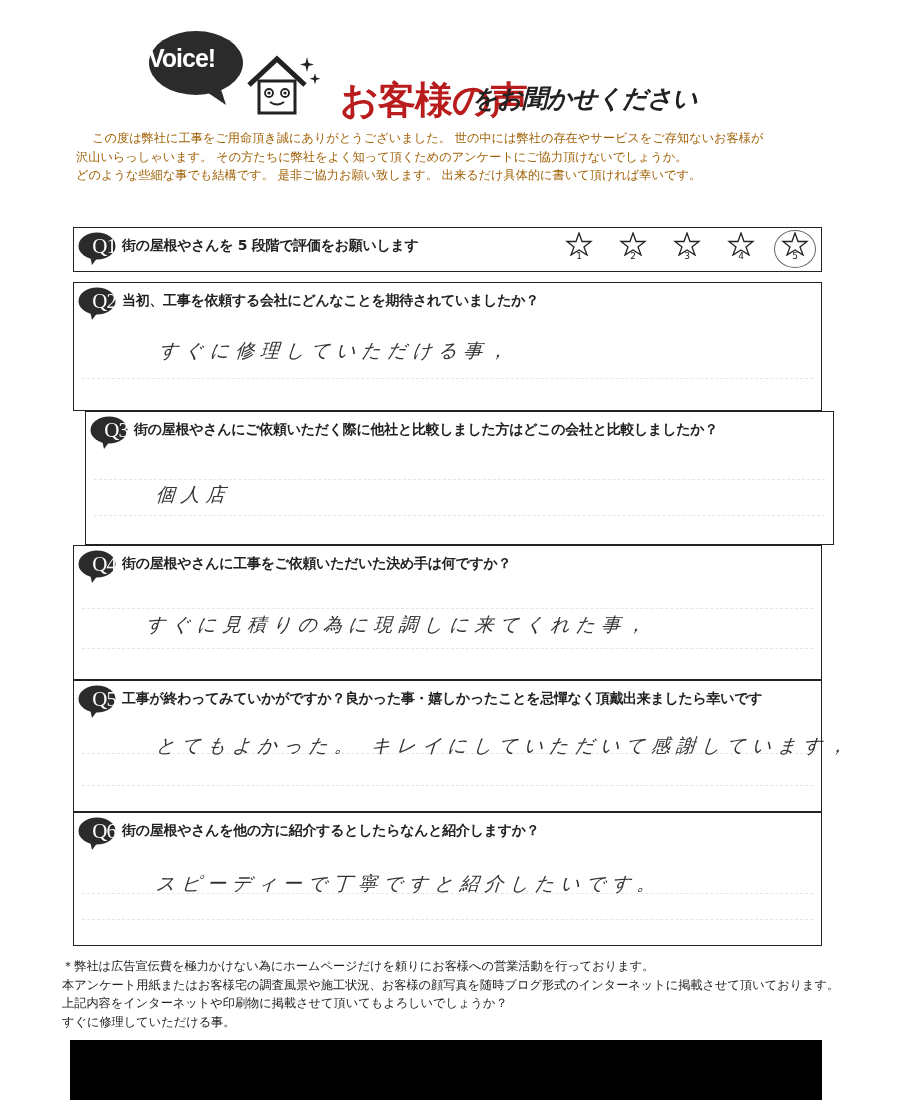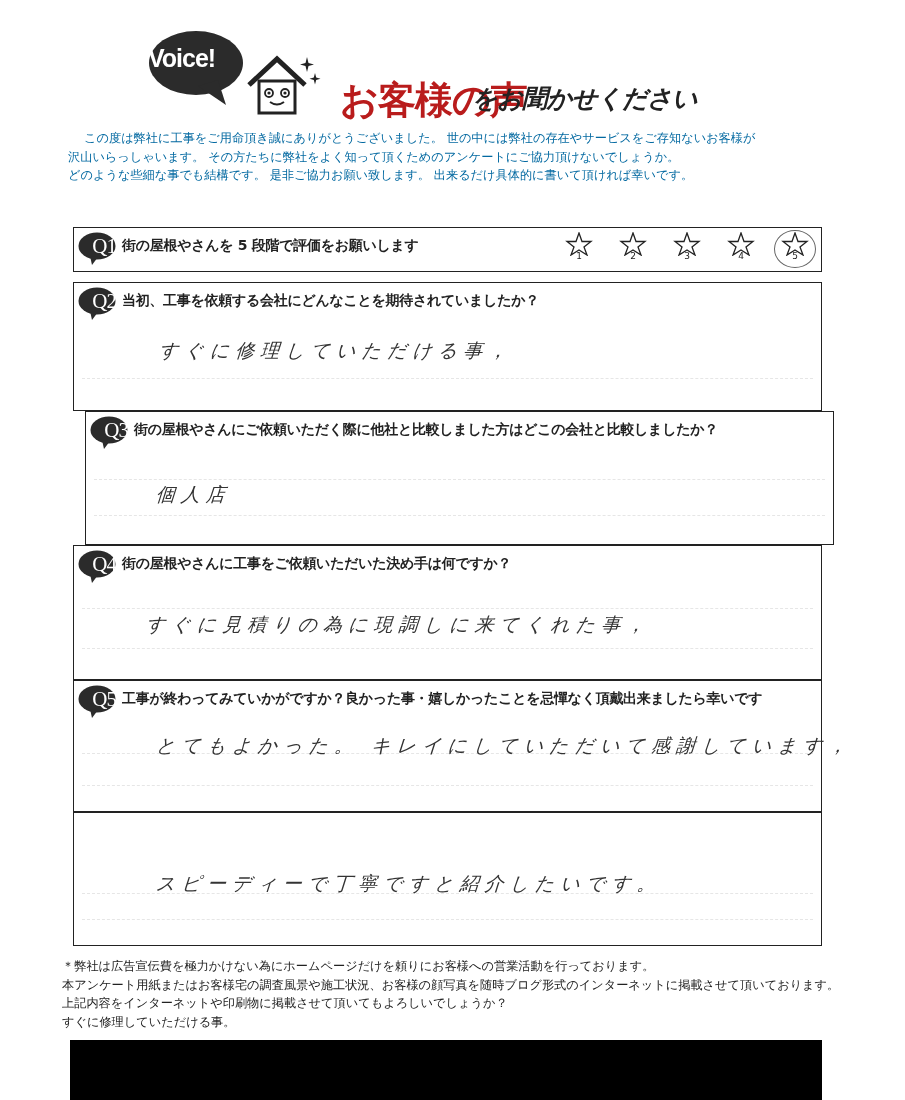--- a/index.html
+++ b/index.html
@@ -7,21 +7,21 @@
          font-family:"DejaVu Sans", "Liberation Sans", sans-serif; color:#1a1a1a; }
   .abs { position:absolute; }
 
   
   .voice-bubble { left:148px; top:30px; width:98px; height:76px; }
   .house { left:245px; top:55px; width:78px; height:62px; }
   .title-main { left:340px; top:67px; font-size:38px; font-weight:bold; letter-spacing:-1px; color:#b91c1c; white-space:nowrap;margin-top:8px; }
   .title-sub { left:472px; top:82px; font-size:25px; font-weight:bold; letter-spacing:-0.5px; color:#222; white-space:nowrap;font-style:italic; }
 
   
-  .intro { left:68px; top:129px; width:760px; font-size:12.2px; line-height:18.5px; color:#0369a1; }
+  .intro { left:76px; top:129px; width:760px; font-size:12.2px; line-height:18.5px; color:#a16207; }
   .intro div { white-space:nowrap; }
   .indent { padding-left:16px; }
 
   
   .qbox { position:absolute; left:73px; width:749px; border:1.6px solid #222; background:#fff; box-sizing:border-box; }
   .qhead { position:absolute; left:4px; top:4px; display:flex; align-items:center; }
   .qbadge { position:relative; width:38px; height:28px; }
   .qbadge svg { position:absolute; left:0; top:0; }
   .qbadge span { position:absolute; left:0; top:2px; width:38px; text-align:right; color:#fff;
                  font-family:"Liberation Serif", "DejaVu Serif", serif; font-size:21px; line-height:24px; letter-spacing:-1px; }
@@ -179,20 +179,30 @@
       <span>Q5</span>
     </div>
     <div class="qtext">工事が終わってみていかがですか？良かった事・嬉しかったことを忌憚なく頂戴出来ましたら幸いです</div>
   </div>
   <div class="ruled" style="top:72px;"></div>
   <div class="ruled" style="top:104px;"></div>
   <div class="answer" style="top:52px;left:82px;">とてもよかった。 キレイにしていただいて感謝しています，</div>
 </div>
 
 <div class="qbox" style="top:812px;height:134px;">
+  <div class="qhead">
+    <div class="qbadge">
+      <svg width="38" height="34" viewBox="0 0 38 34">
+        <ellipse cx="19" cy="14" rx="18.5" ry="13.5" fill="#2b2b2b"></ellipse>
+          <path d="M12 24 L14 33 L20 25 Z" fill="#2b2b2b"></path>
+      </svg>
+      <span>Q6</span>
+    </div>
+    <div class="qtext">街の屋根やさんを他の方に紹介するとしたらなんと紹介しますか？</div>
+  </div>
   <div class="ruled" style="top:80px;"></div>
   <div class="ruled" style="top:106px;"></div>
   <div class="answer" style="top:58px;left:82px;">スピーディーで丁寧ですと紹介したいです。</div>
 </div>
 
 <div class="abs footer">
   <div>＊弊社は広告宣伝費を極力かけない為にホームページだけを頼りにお客様への営業活動を行っております。</div>
   <div>本アンケート用紙またはお客様宅の調査風景や施工状況、お客様の顔写真を随時ブログ形式のインターネットに掲載させて頂いております。</div>
   <div>上記内容をインターネットや印刷物に掲載させて頂いてもよろしいでしょうか？</div>
   <div>すぐに修理していただける事。</div>

